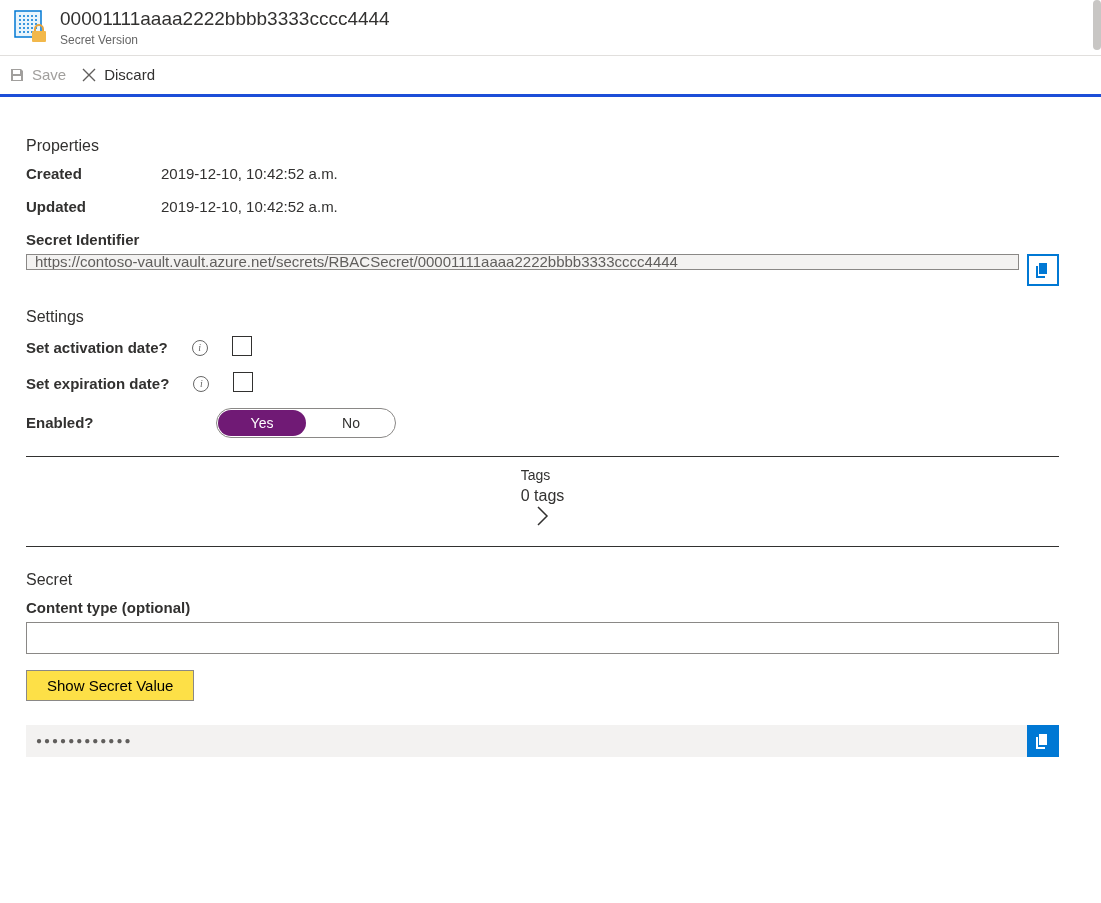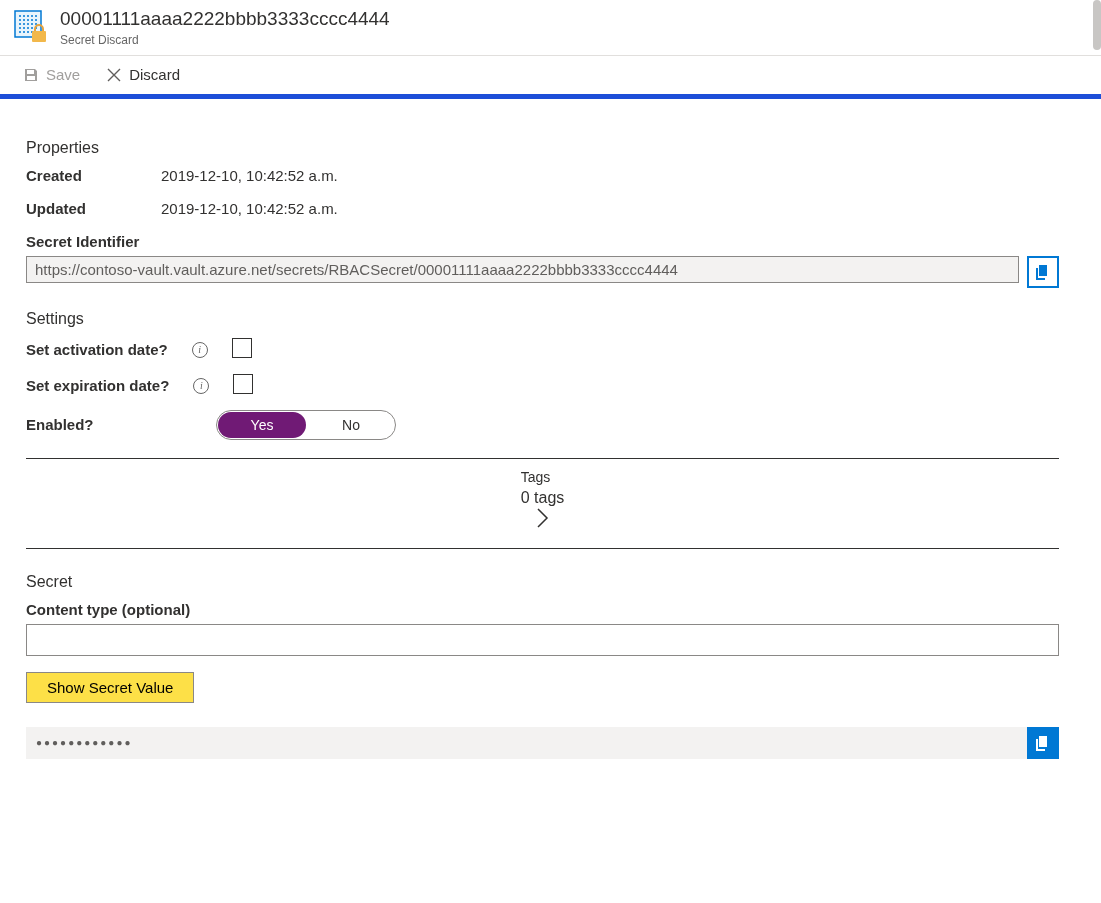--- a/index.html
+++ b/index.html
@@ -39,23 +39,23 @@
   .header-subtitle {
     font-size: 12px;
     color: #666;
     margin-top: 2px;
   }
 
   
   .commandbar {
     display: flex;
     align-items: center;
-    gap: 25px;
-    padding: 10px 22px;
-    border-bottom: 5px solid #1d4ed8;
+    gap: 14px;
+    padding: 10px 8px;
+    border-bottom: 3px solid #1d4ed8;
   }
   .cmd-btn {
     display: flex;
     align-items: center;
     gap: 6px;
     color: #323130;
     cursor: pointer;
     font-size: 15px;
   }
   .cmd-btn.disabled { color: #a19f9d; cursor: default; }
@@ -95,21 +95,21 @@
     gap: 8px;
     margin-bottom: 22px;
   }
   .id-input {
     flex: 1;
     background: #f3f2f1;
     border: 1px solid #8a8886;
     padding: 6px 8px;
     font-size: 15px;
     color: #605e5c;
-    height: 27px;
+    height: 16px;
   }
   .copy-btn {
     width: 32px;
     height: 32px;
     border: 2px solid #0078d4;
     background: #fff;
     display:flex;align-items:center;justify-content:center;
     cursor:pointer;
   }
   .copy-btn svg { fill:#0078d4; }
@@ -219,21 +219,21 @@
           <circle cx="14" cy="22" r="1"></circle>
           <circle cx="18" cy="22" r="1"></circle>
           <circle cx="22" cy="22" r="1"></circle>
       </g>
       <path d="M20 19 a5 5 0 0 1 10 0 v2 h-2 v-2 a3 3 0 0 0 -6 0 v2 h-2 z" fill="#e8a33d"></path>
       <rect x="18" y="21" width="14" height="11" rx="1" fill="#f2b84b"></rect>
     </svg>
   </div>
   <div>
     <div class="header-title">00001111aaaa2222bbbb3333cccc4444</div>
-    <div class="header-subtitle">Secret Discard</div>
+    <div class="header-subtitle">Secret Version</div>
   </div>
 </div>
 
 <div class="commandbar">
   <div class="cmd-btn disabled">
     <span class="cmd-icon">
       <svg width="16" height="16" viewBox="0 0 16 16">
           <path fill="#a19f9d" d="M2 2h10l2 2v10H2V2zm2 1v4h7V3H4zm0 10h8V9H4v4z"></path>
         </svg>
     </span>

